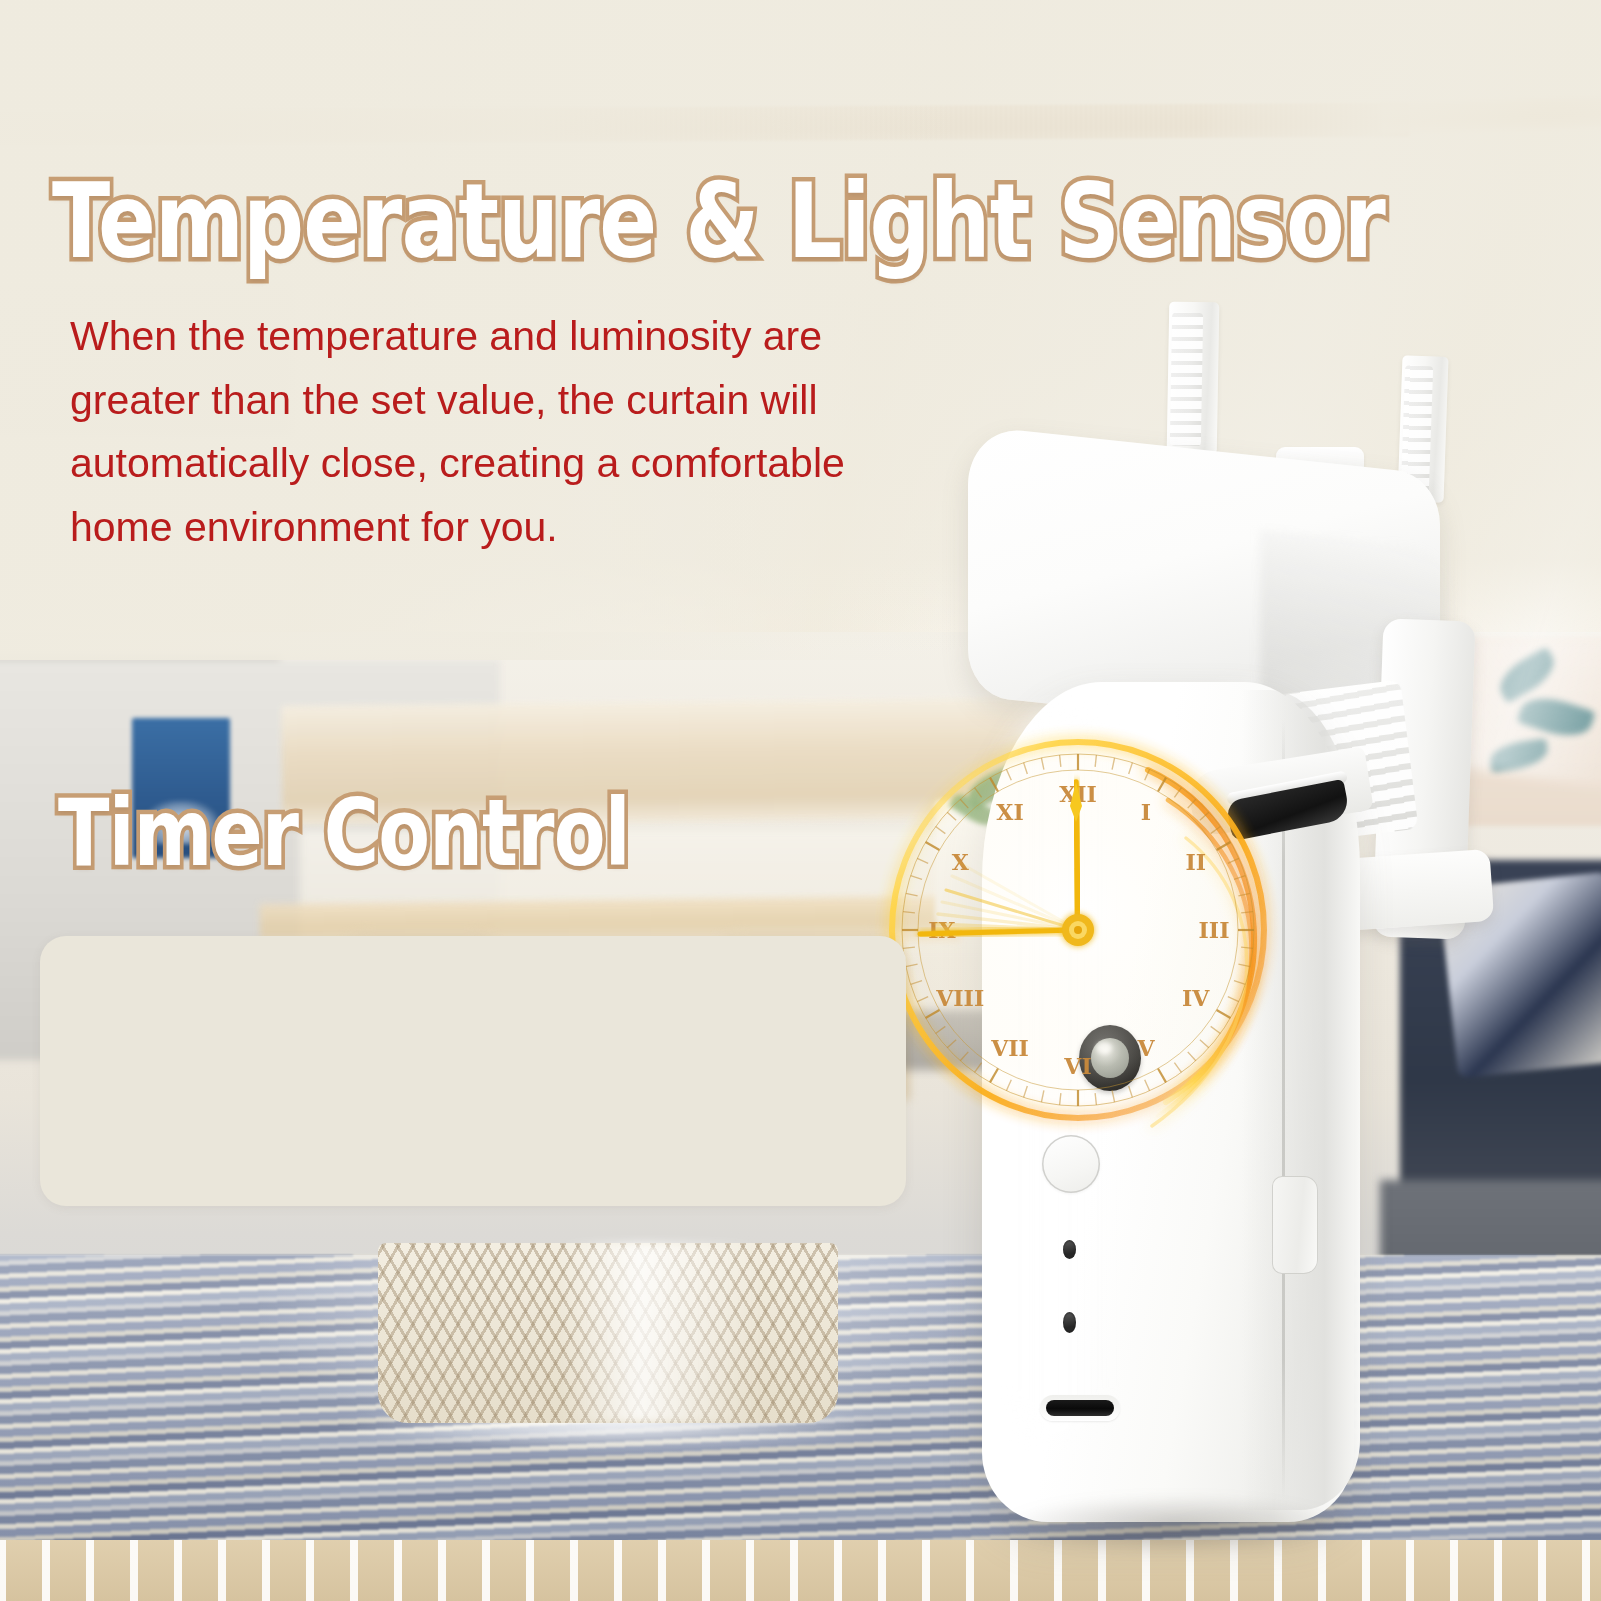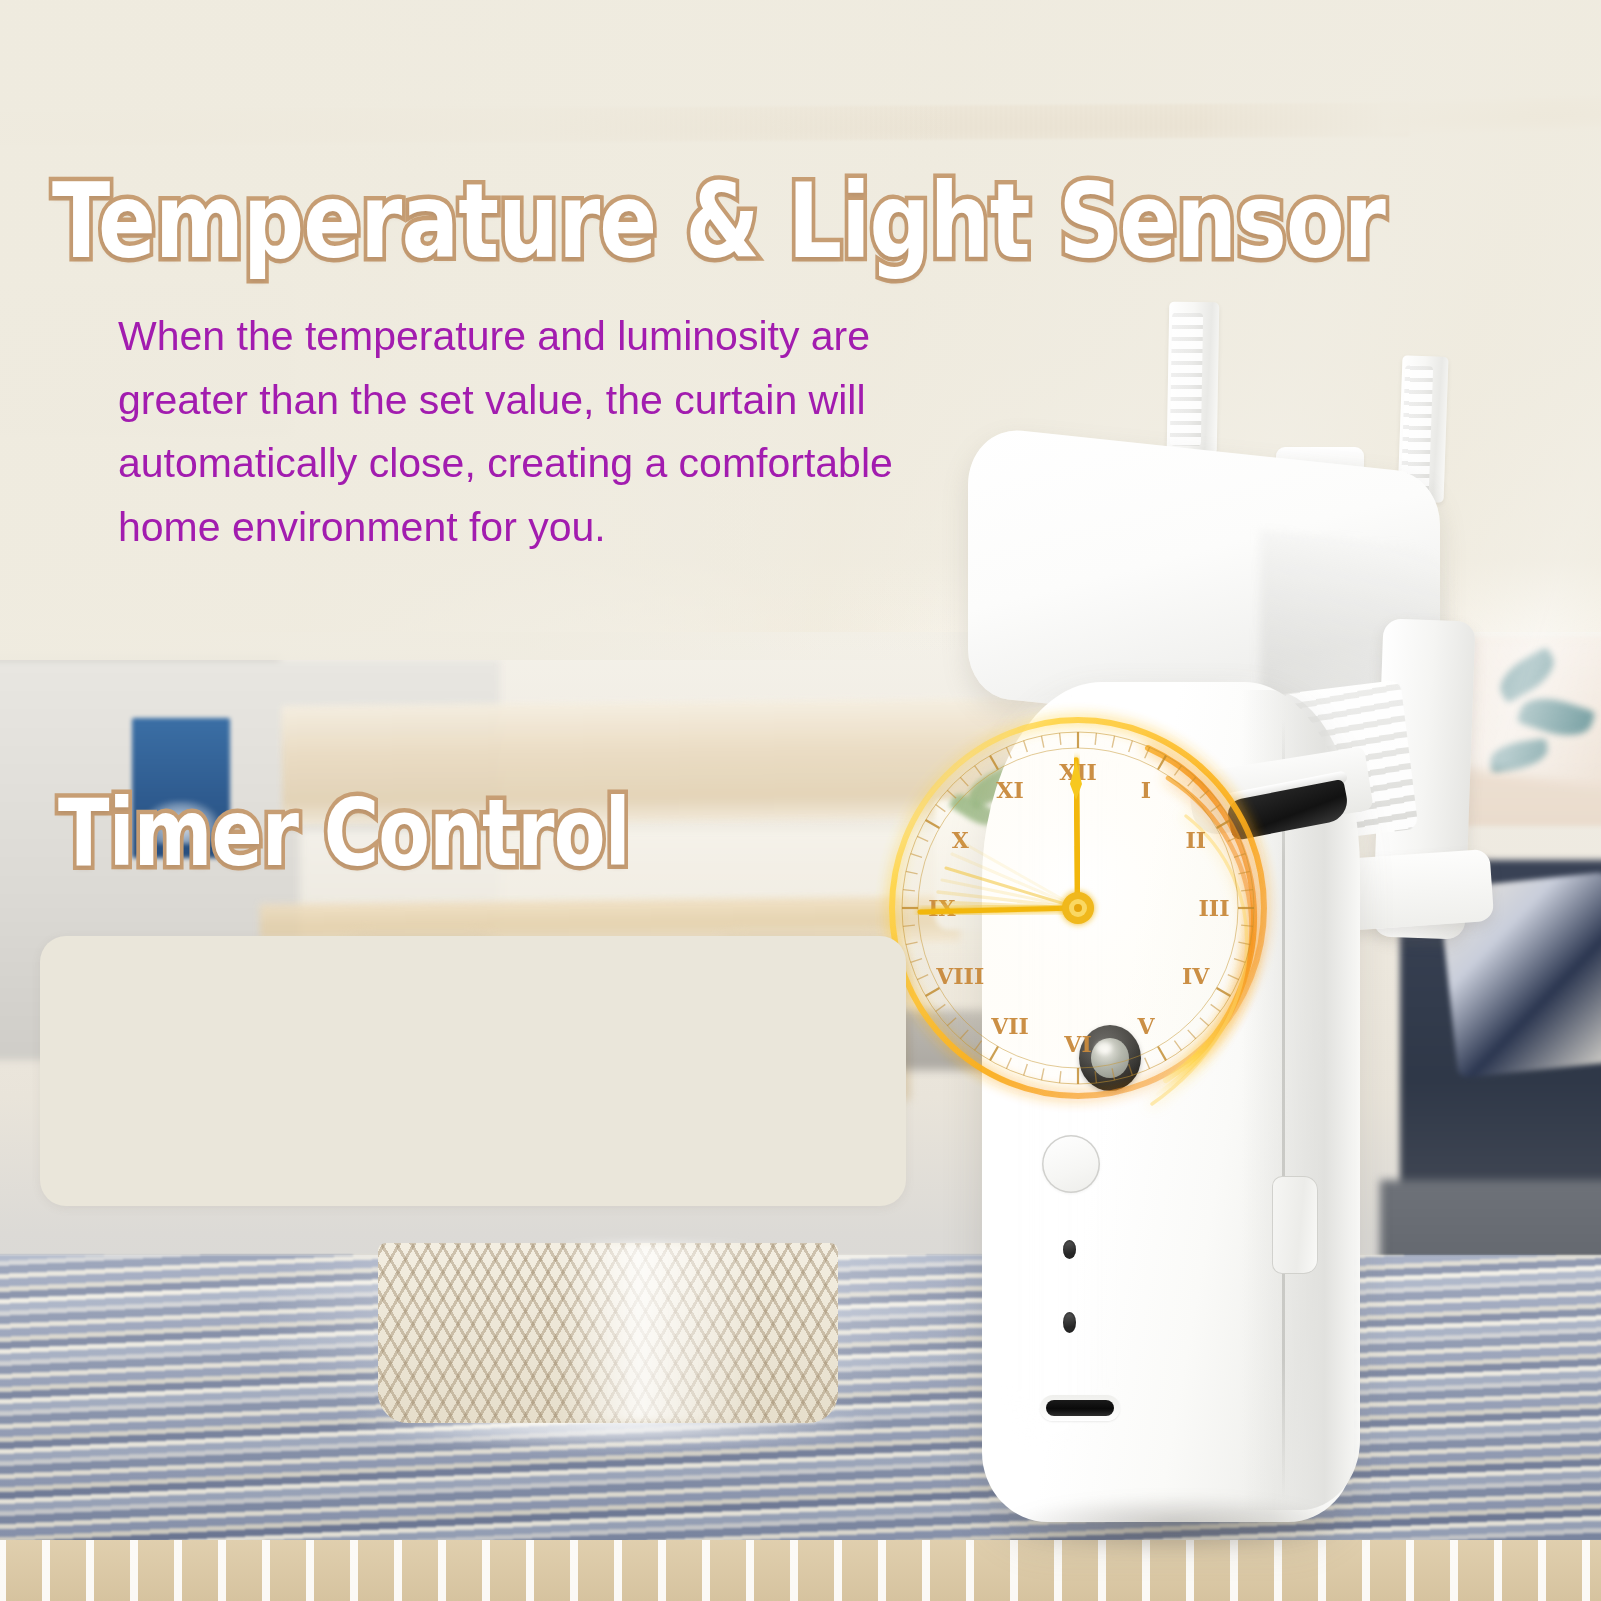--- a/index.html
+++ b/index.html
@@ -196,35 +196,35 @@
     background:linear-gradient(95deg,#F6F6F4 0%,#ECECE9 60%,#FAFAF8 100%);
     box-shadow:inset 0 0 0 1px rgba(205,205,201,.9);}
 
   .body-gloss{position:absolute;left:66px;top:420px;width:120px;height:730px;
     background:linear-gradient(90deg,rgba(255,255,255,.0) 0%,rgba(255,255,255,.85) 45%,rgba(255,255,255,0) 100%);
     filter:blur(12px);border-radius:60px;}
   .body-shadow{position:absolute;left:70px;top:1205px;width:350px;height:60px;
     background:radial-gradient(ellipse at 50% 50%,rgba(90,85,78,.32) 0%,rgba(90,85,78,0) 70%);filter:blur(6px);}
 
   
-  .clock{position:absolute;left:880px;top:708px;width:400px;height:400px;}
+  .clock{position:absolute;left:880px;top:730px;width:400px;height:400px;}
   .clock svg{display:block;overflow:visible;}
 
   
   .headline{position:absolute;font-family:"DejaVu Sans","Liberation Sans",sans-serif;
     font-weight:bold;color:#FFFFFF;white-space:nowrap;
     transform:scaleX(.82);transform-origin:left center;
     letter-spacing:-1px;
     -webkit-text-stroke:9px #C79E74;
     paint-order:stroke fill;
     text-shadow:0 3px 5px rgba(150,120,90,.28);}
   .headline-1{left:52px;top:160px;font-size:104px;}
   .headline-2{left:58px;top:780px;font-size:92px;}
 
-  .para{position:absolute;color:#a21caf;font-size:41px;line-height:1.55;margin-left:48px;}
+  .para{position:absolute;color:#b91c1c;font-size:41px;line-height:1.55;}
   .para-1{left:70px;top:305px;width:880px;}
 
   .card{position:absolute;left:40px;top:936px;width:866px;height:270px;
     background:#EAE6DA;border-radius:26px;box-shadow:0 2px 10px rgba(120,112,96,.10);}
   .para-2{left:68px;top:962px;width:818px;font-size:38px;line-height:2.08;}
 </style>
 </head>
 <body>
 
 <div id="stage">

